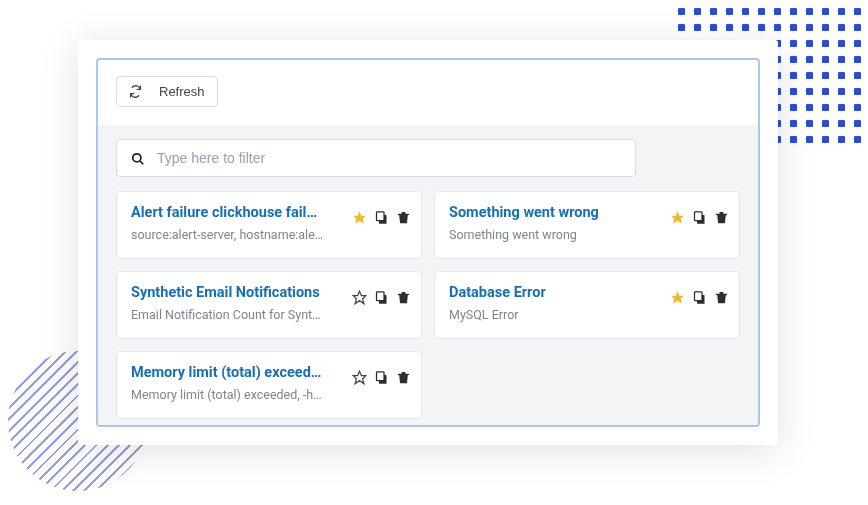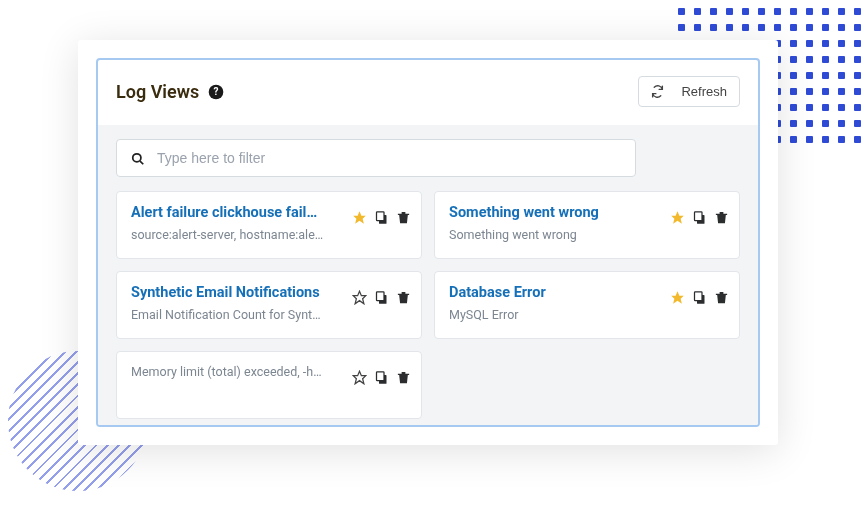--- a/index.html
+++ b/index.html
@@ -292,29 +292,20 @@
     <div class="dot" style="left: 128px; top: 144px;"></div>
     <div class="dot" style="left: 144px; top: 144px;"></div>
     <div class="dot" style="left: 160px; top: 144px;"></div>
     <div class="dot" style="left: 176px; top: 144px;"></div>
   </div>
 
 <div class="window">
   <div class="panel-border">
 
     <div class="header">
-      <div class="title">
-        <span>Log Views</span>
-        <span class="help-icon">
-          <svg viewBox="0 0 24 24" fill="#1a1a1a">
-              <circle cx="12" cy="12" r="11"></circle>
-              <text x="12" y="17" font-size="15" font-weight="bold" text-anchor="middle" fill="#fff">?</text>
-            </svg>
-        </span>
-      </div>
       <button class="refresh-btn">
         <span class="refresh-icon">
           <svg viewBox="0 0 24 24" fill="none" stroke="#444" stroke-width="2.5" stroke-linecap="round">
               <path d="M21 2v6h-6M3 22v-6h6M21 8a9 9 0 0 0-15-4M3 16a9 9 0 0 0 15 4"></path>
             </svg>
         </span>
         <span>Refresh</span>
       </button>
     </div>
 
@@ -413,20 +404,21 @@
                 </svg>
               </span>
               <span class="action-icon">
                 <svg viewBox="0 0 24 24" fill="#2b2d2f">
                   <path d="M5 7h14l-1.5 14h-11zM9 3h6v3H9zM3 6h18v2H3z"></path>
                 </svg>
               </span>
             </div>
           </div>
           <div class="card">
+            <div class="card-title">Memory limit (total) exceeded</div>
             <div class="card-desc">Memory limit (total) exceeded, -ho…</div>
             <div class="card-actions">
               <span class="action-icon star-outline">
                 <svg viewBox="0 0 24 24">
                   <polygon points="12,2 15,9 22,9 17,14 19,22 12,17 5,22 7,14 2,9 9,9"></polygon>
                 </svg>
               </span>
               <span class="action-icon">
                 <svg viewBox="0 0 24 24" fill="#2b2d2f">
                   <rect x="8" y="8" width="12" height="14" rx="1"></rect>

